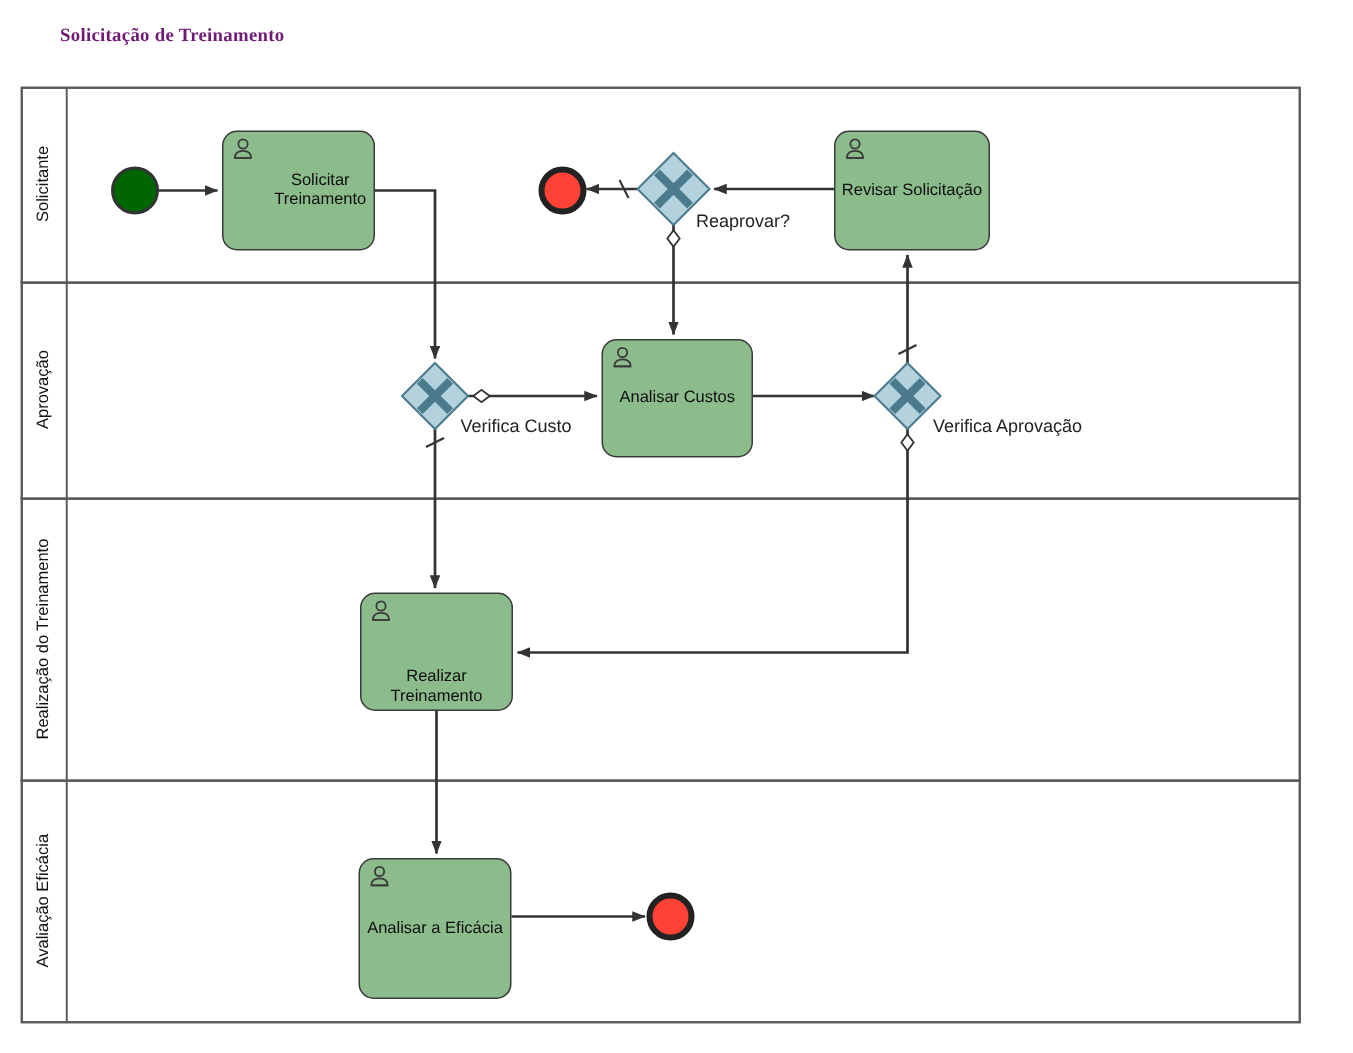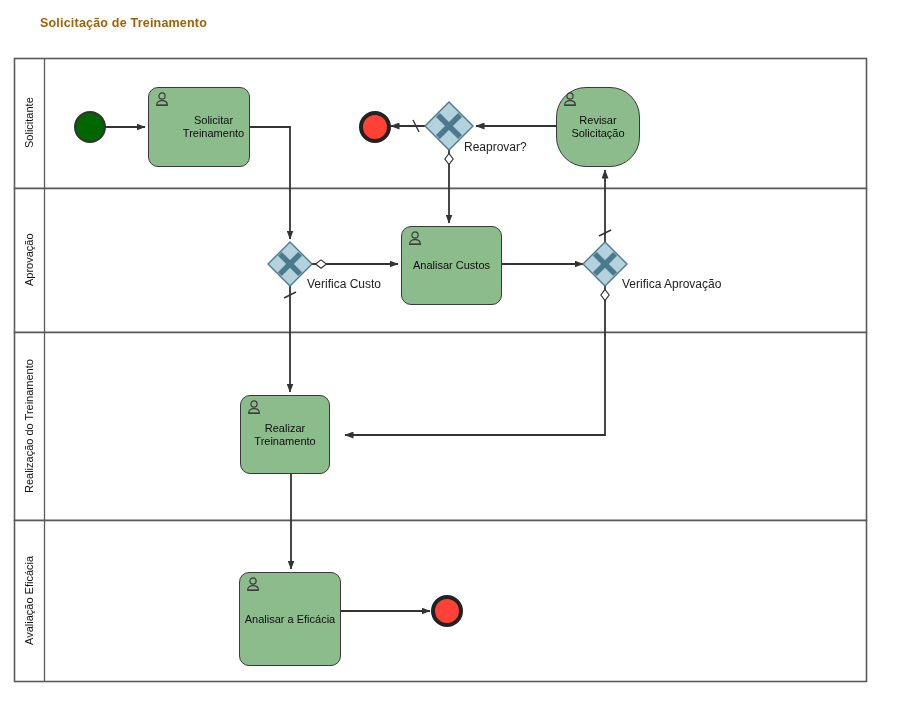--- a/index.html
+++ b/index.html
@@ -7,23 +7,24 @@
     width:902px;height:702px;
     background:#ffffff;
     font-family:"Liberation Sans","DejaVu Sans",sans-serif;
     overflow:hidden;
     position:relative;
   }
   #canvas{position:absolute;left:0;top:0;width:902px;height:702px;}
   #title{
     position:absolute;left:40px;top:16px;
     font-size:12.5px;font-weight:bold;
-    color:#a16207;
+    color:#701a75;
     letter-spacing:.2px;
     white-space:nowrap;
+    font-family:Liberation Serif, serif;
   }
   .lane-label{
     position:absolute;
     font-size:11px;color:#111;
     writing-mode:vertical-rl;
     transform:rotate(180deg);
     text-align:center;
     white-space:nowrap;
     display:flex;align-items:center;justify-content:center;
   }
@@ -121,37 +122,37 @@
     <div class="flow-label" style="left: 307px; top: 277px;">Verifica Custo</div>
     <div class="flow-label" style="left: 622px; top: 277px;">Verifica Aprovação</div>
     <div class="task" style="left: 148px; top: 87px; width: 102px; height: 80px; padding-left: 33px;">
       <svg class="user-icon" viewBox="0 0 14 15">
         <circle cx="7" cy="4" r="3.1" fill="none" stroke="#3a3a3a" stroke-width="1.2"></circle>
         <path d="M1.6,13.2 C1.6,9.9 4.2,8.6 7,8.6 C9.8,8.6 12.4,9.9 12.4,13.2 Z" fill="none" stroke="#3a3a3a" stroke-width="1.2"></path>
         <line x1="1.6" y1="13.3" x2="12.4" y2="13.3" stroke="#3a3a3a" stroke-width="1.2"></line>
       </svg>
       <span class="tasktext">Solicitar Treinamento</span>
     </div>
-    <div class="task" style="left: 556px; top: 87px; width: 84px; height: 80px; border-radius: 30px;">
+    <div class="task" style="left: 556px; top: 87px; width: 104px; height: 80px;">
       <svg class="user-icon" viewBox="0 0 14 15">
         <circle cx="7" cy="4" r="3.1" fill="none" stroke="#3a3a3a" stroke-width="1.2"></circle>
         <path d="M1.6,13.2 C1.6,9.9 4.2,8.6 7,8.6 C9.8,8.6 12.4,9.9 12.4,13.2 Z" fill="none" stroke="#3a3a3a" stroke-width="1.2"></path>
         <line x1="1.6" y1="13.3" x2="12.4" y2="13.3" stroke="#3a3a3a" stroke-width="1.2"></line>
       </svg>
       <span class="tasktext">Revisar Solicitação</span>
     </div>
     <div class="task" style="left: 401px; top: 226px; width: 101px; height: 79px;">
       <svg class="user-icon" viewBox="0 0 14 15">
         <circle cx="7" cy="4" r="3.1" fill="none" stroke="#3a3a3a" stroke-width="1.2"></circle>
         <path d="M1.6,13.2 C1.6,9.9 4.2,8.6 7,8.6 C9.8,8.6 12.4,9.9 12.4,13.2 Z" fill="none" stroke="#3a3a3a" stroke-width="1.2"></path>
         <line x1="1.6" y1="13.3" x2="12.4" y2="13.3" stroke="#3a3a3a" stroke-width="1.2"></line>
       </svg>
       <span class="tasktext">Analisar Custos</span>
     </div>
-    <div class="task" style="left: 240px; top: 395px; width: 90px; height: 79px;">
+    <div class="task" style="left: 240px; top: 395px; width: 102px; height: 79px; align-items: flex-end;">
       <svg class="user-icon" viewBox="0 0 14 15">
         <circle cx="7" cy="4" r="3.1" fill="none" stroke="#3a3a3a" stroke-width="1.2"></circle>
         <path d="M1.6,13.2 C1.6,9.9 4.2,8.6 7,8.6 C9.8,8.6 12.4,9.9 12.4,13.2 Z" fill="none" stroke="#3a3a3a" stroke-width="1.2"></path>
         <line x1="1.6" y1="13.3" x2="12.4" y2="13.3" stroke="#3a3a3a" stroke-width="1.2"></line>
       </svg>
       <span class="tasktext">Realizar Treinamento</span>
     </div>
     <div class="task" style="left: 239px; top: 572px; width: 102px; height: 94px;">
       <svg class="user-icon" viewBox="0 0 14 15">
         <circle cx="7" cy="4" r="3.1" fill="none" stroke="#3a3a3a" stroke-width="1.2"></circle>

